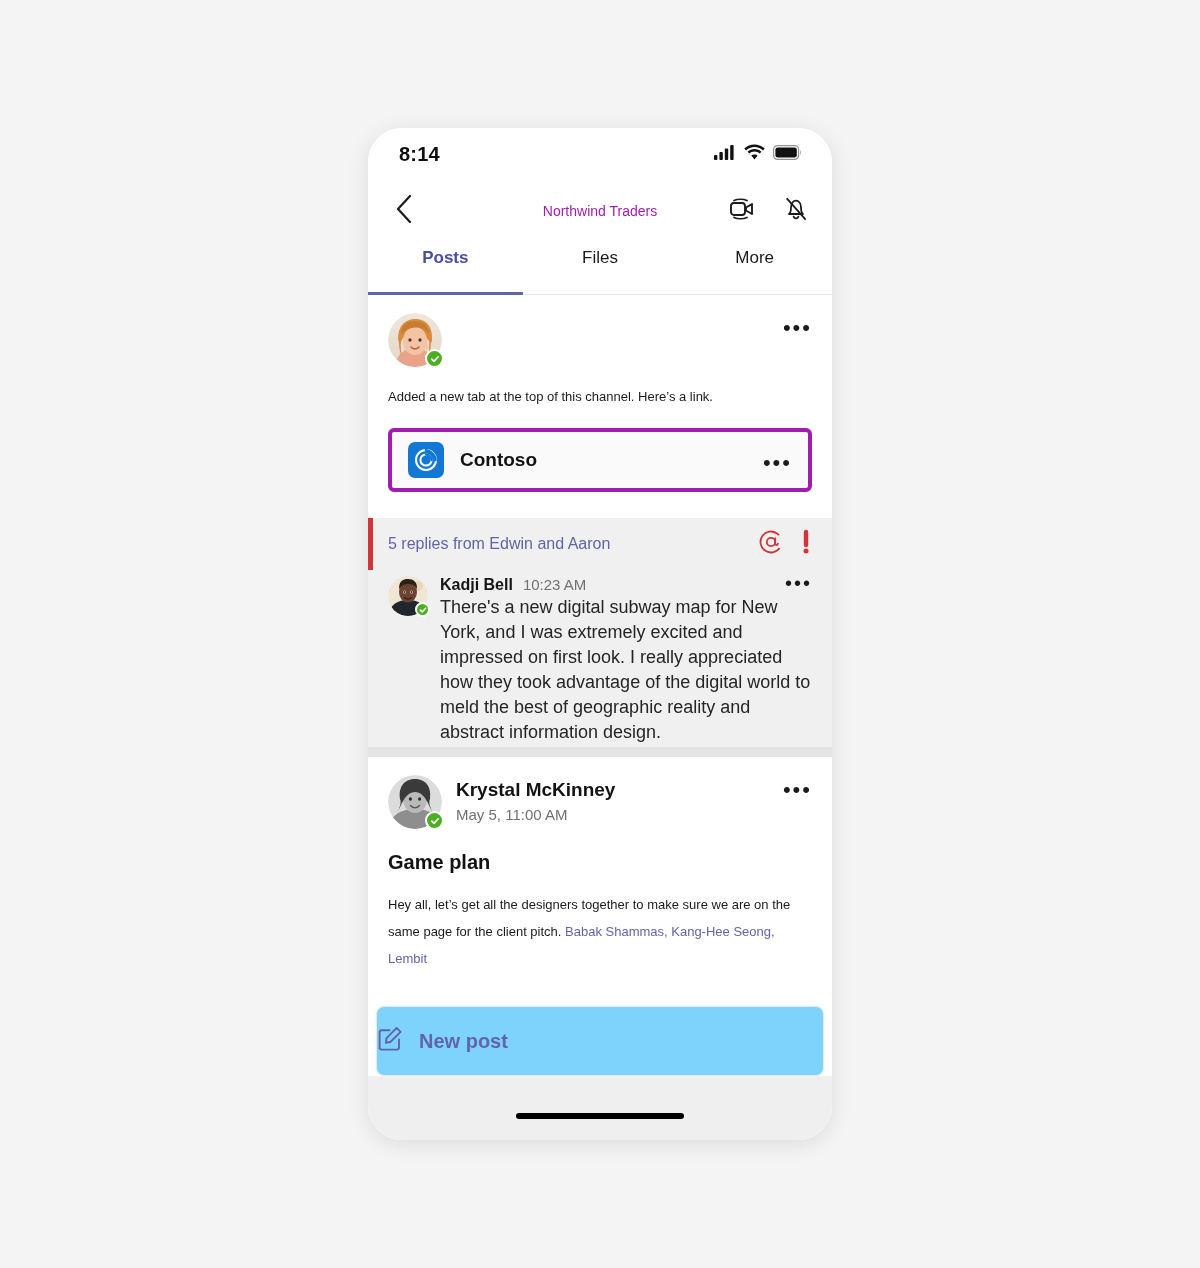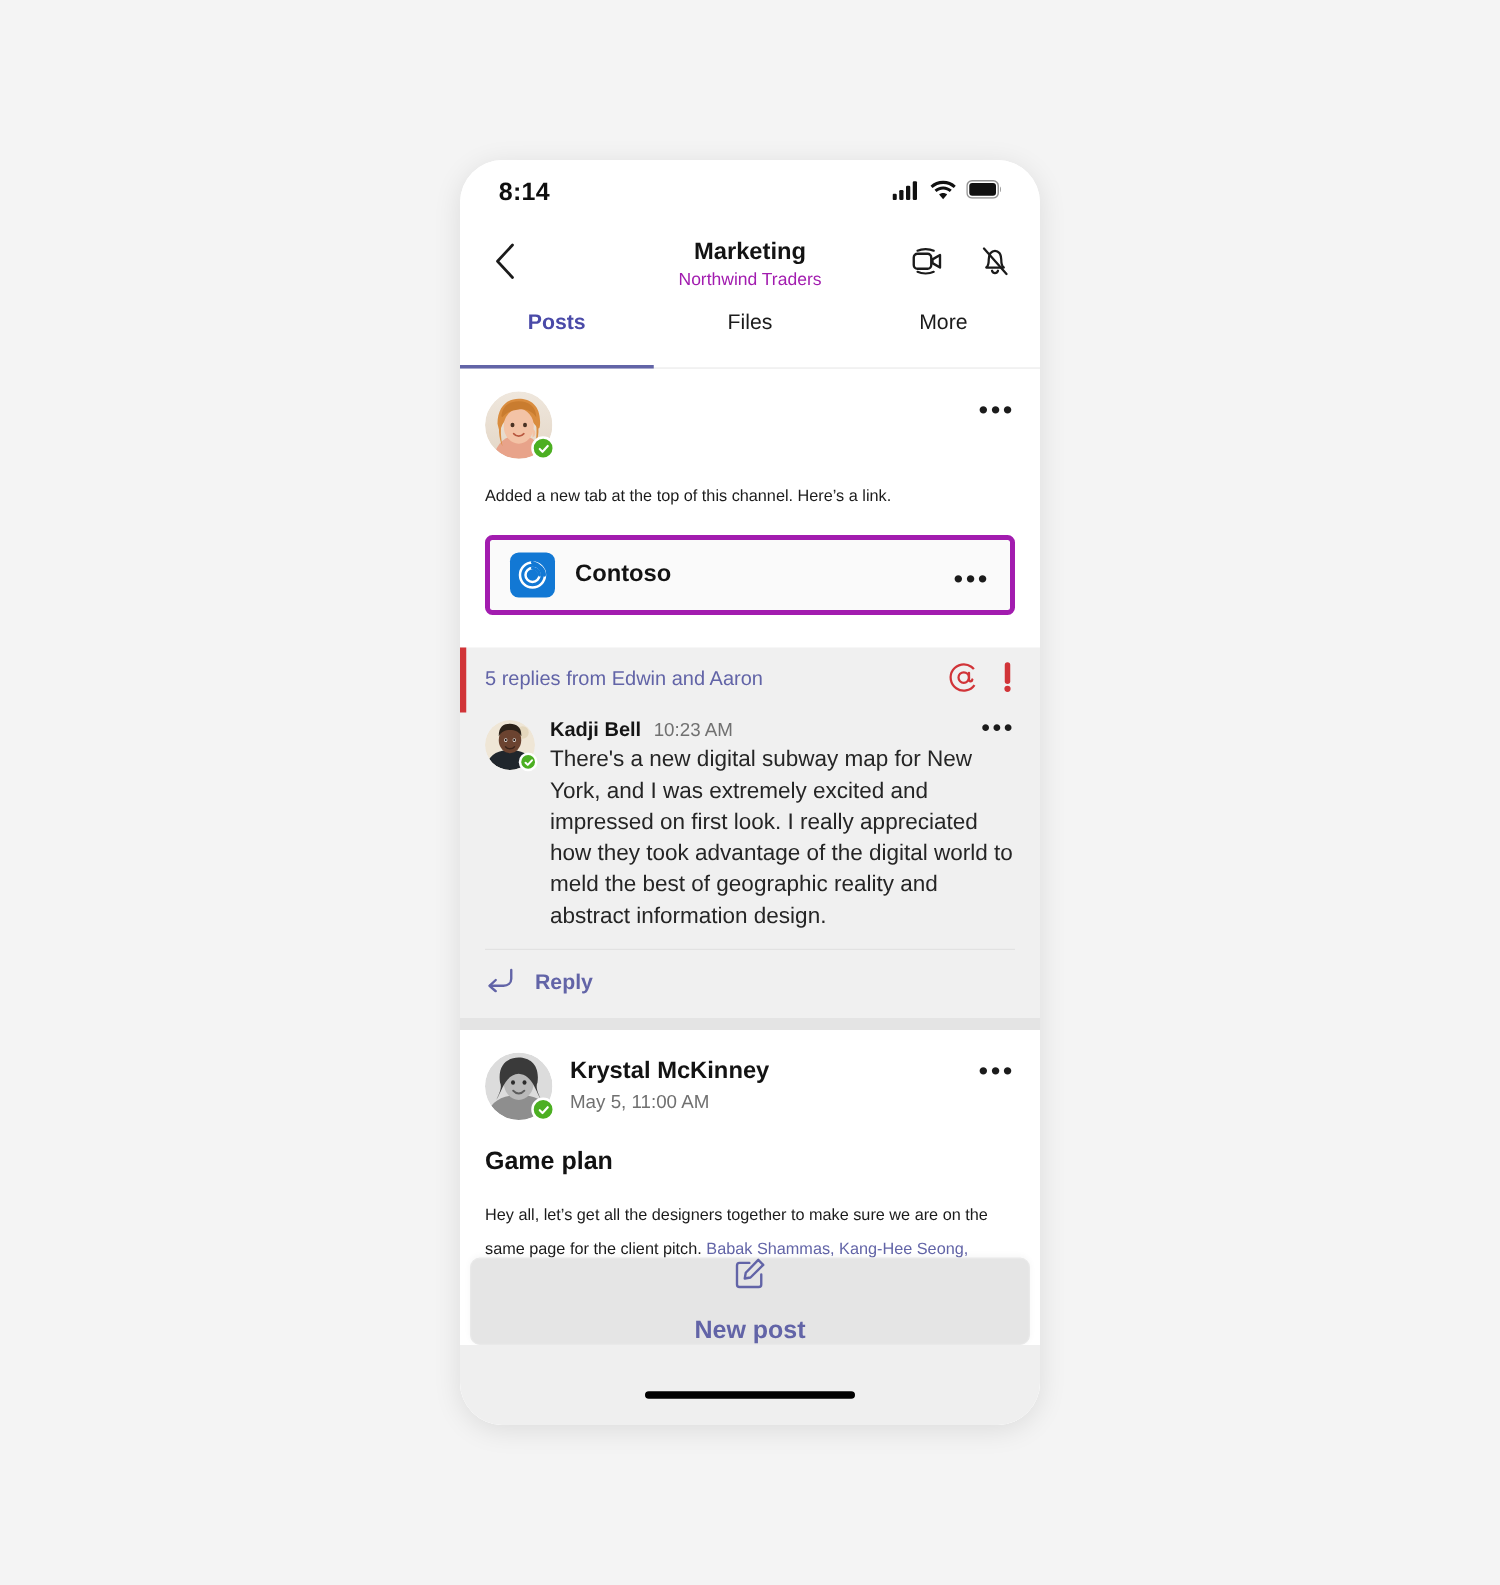--- a/index.html
+++ b/index.html
@@ -357,30 +357,28 @@
     color: #6264a7;
   }
 
   
   #new-post-bar {
     position: absolute;
     left: 8px;
     right: 8px;
     bottom: 64px;
     height: 68px;
-    background: #e5e5e5;
+    background: #7dd3fc;
     border: 1px solid #e9e9e9;
     border-radius: 8px;
     display: flex;
     align-items: center;
-    justify-content: center;
     gap: 16px;
     cursor: pointer;
     box-shadow: 0 -1px 6px rgba(0,0,0,0.04);
-    flex-direction: column;
   }
   #new-post-label {
     font-size: 20px;
     font-weight: bold;
     color: #6264a7;
   }
   #bottom-area {
     position: absolute;
     left: 0;
     right: 0;
@@ -434,21 +432,20 @@
 
   <div id="channel-header">
     <div id="back-button">
       <span>
         <svg width="20" height="30" viewBox="0 0 20 30">
           <path d="M15 2 L3 15 L15 28" fill="none" stroke="#1b1b1b" stroke-width="2.2" stroke-linecap="round" stroke-linejoin="round"></path>
         </svg>
       </span>
     </div>
     <div id="header-titles">
-      <div id="channel-title">Marketing</div>
       <div id="channel-subtitle">Northwind Traders</div>
     </div>
     <div id="header-actions">
       <div class="header-icon-btn">
         <span>
           <svg width="28" height="24" viewBox="0 0 28 24">
             <rect x="3" y="6" width="14" height="12" rx="3" fill="none" stroke="#1b1b1b" stroke-width="1.9"></rect>
             <path d="M18 10.5 L24 7 L24 17 L18 13.5 Z" fill="none" stroke="#1b1b1b" stroke-width="1.9" stroke-linejoin="round"></path>
             <path d="M6 3.6 C9.5 1.8 15.5 1.8 19 3.6" fill="none" stroke="#1b1b1b" stroke-width="1.7" stroke-linecap="round"></path>
             <path d="M6 20.4 C9.5 22.2 15.5 22.2 19 20.4" fill="none" stroke="#1b1b1b" stroke-width="1.7" stroke-linecap="round"></path>
@@ -580,29 +577,20 @@
         <div class="reply-content">
           <div class="reply-head">
             <span class="reply-author">Kadji Bell</span>
             <span class="reply-time">10:23 AM</span>
             <span class="reply-more">•••</span>
           </div>
           <div class="reply-text">There's a new digital subway map for New York, and I was extremely excited and impressed on first look. I really appreciated how they took advantage of the digital world to meld the best of geographic reality and abstract information design.</div>
         </div>
       </div>
 
-      <div id="reply-action-row">
-        <span>
-          <svg width="24" height="20" viewBox="0 0 24 20">
-            <path d="M21 2 L21 9 C21 12.6 18.2 14.6 14.8 14.6 L4 14.6" fill="none" stroke="#6264a7" stroke-width="1.9" stroke-linecap="round" stroke-linejoin="round"></path>
-            <path d="M8.6 10 L3.6 14.7 L8.6 19" fill="none" stroke="#6264a7" stroke-width="1.9" stroke-linecap="round" stroke-linejoin="round"></path>
-          </svg>
-        </span>
-        <span id="reply-action-label">Reply</span>
-      </div>
     </div>
 
     <div class="post-divider"></div>
 
     <div class="post">
       <div class="post-header">
         <div class="avatar-wrap">
           <span class="avatar">
             <svg width="54" height="54" viewBox="0 0 54 54">
               <defs>

